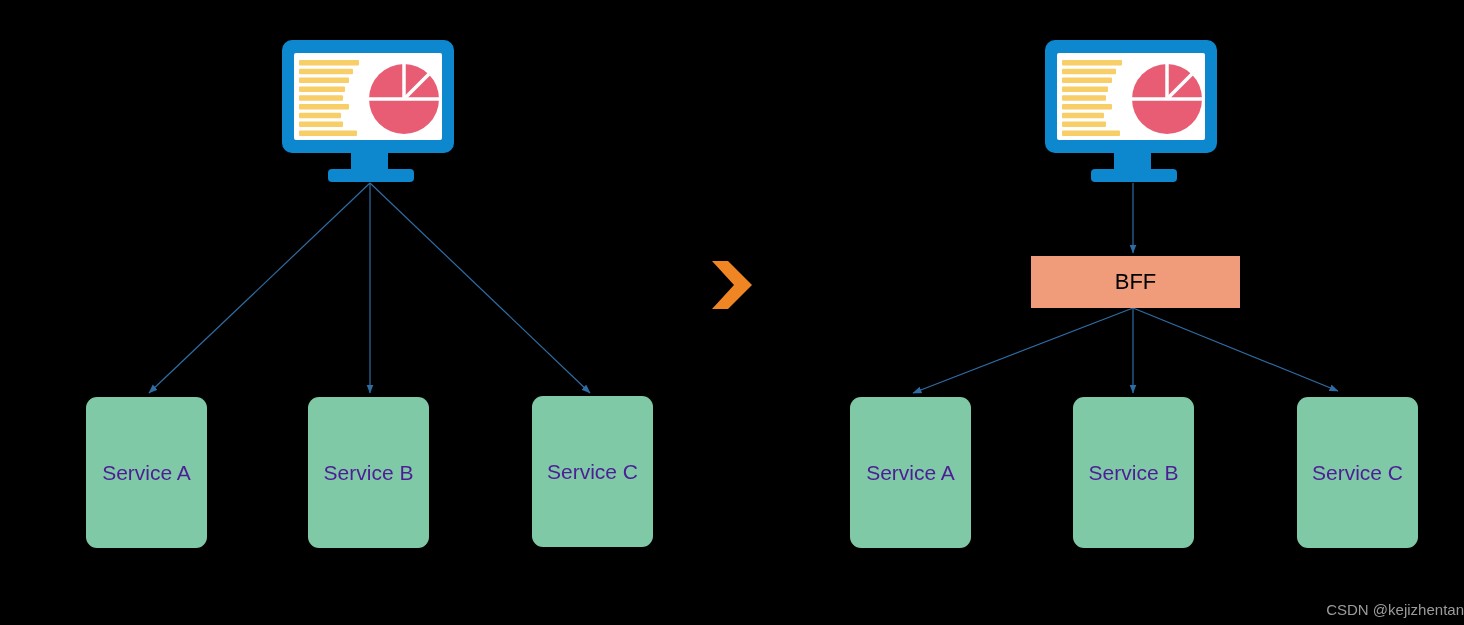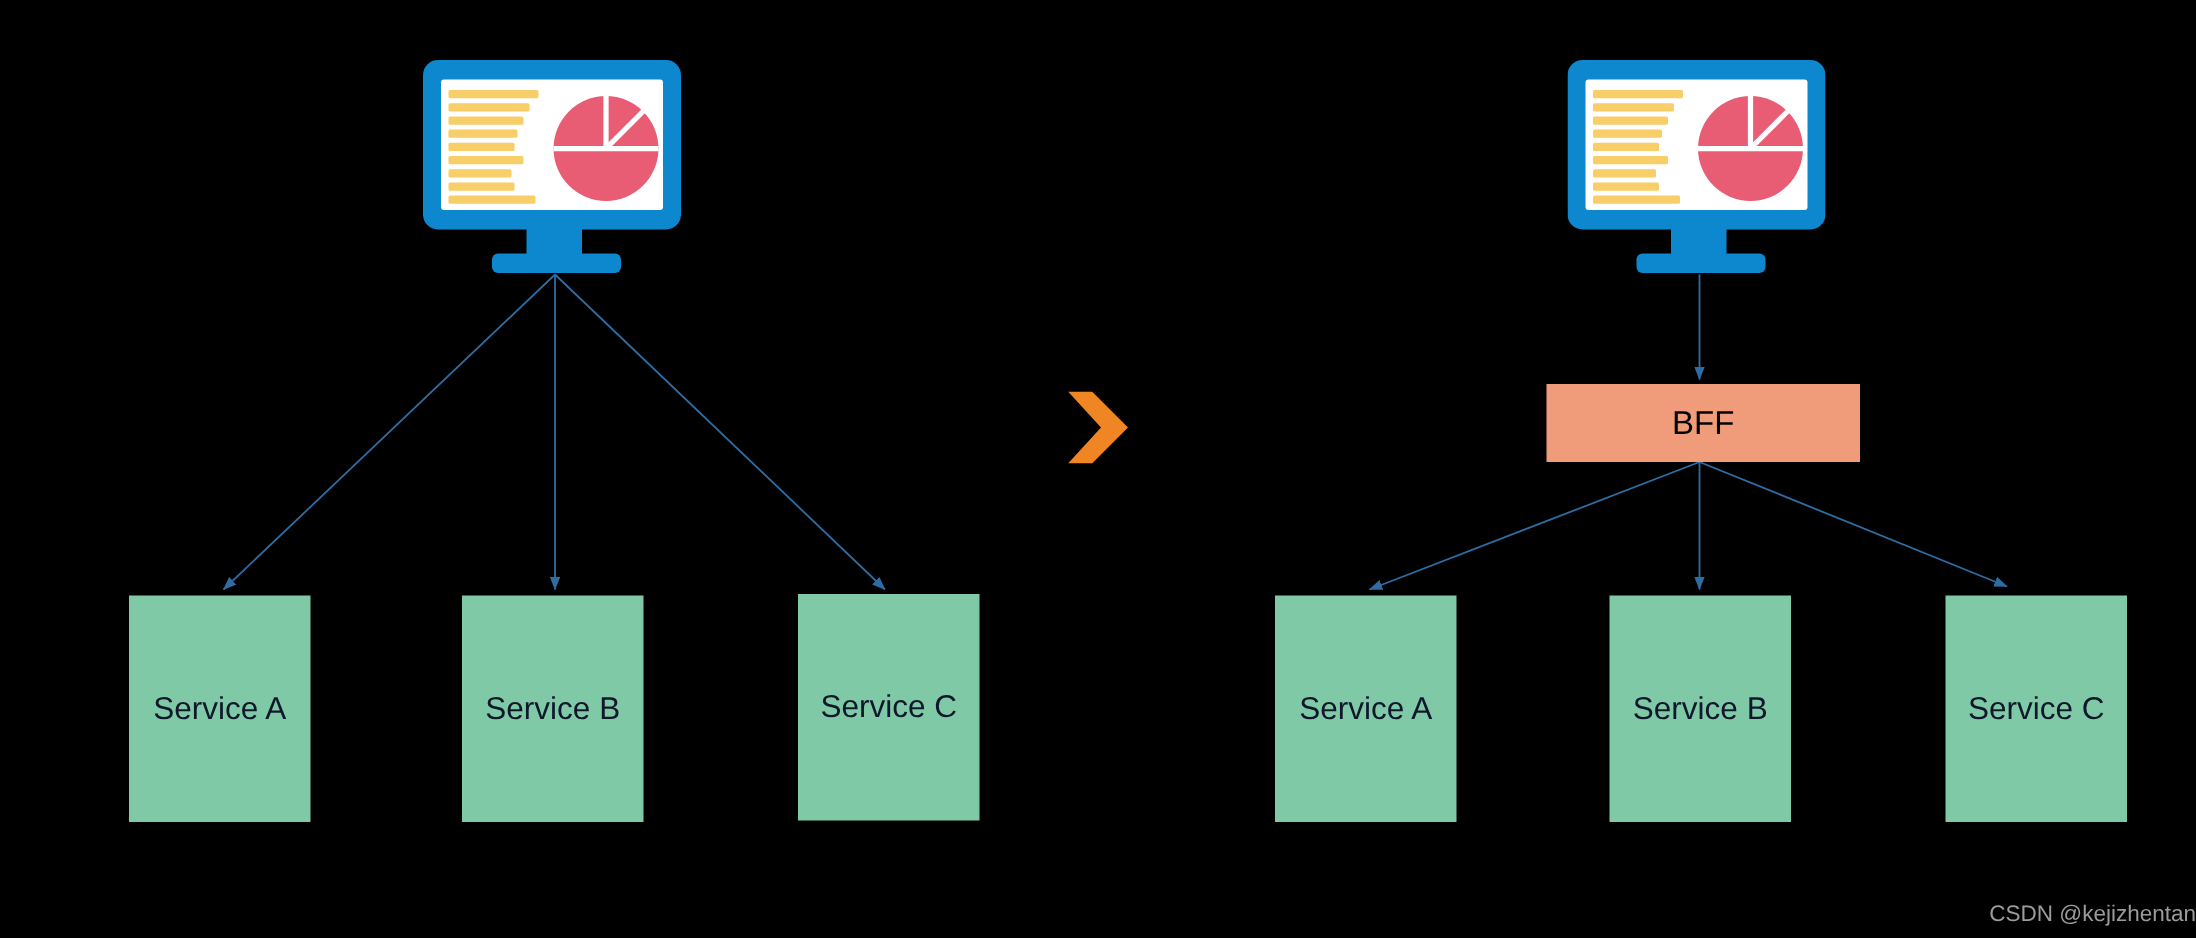--- a/index.html
+++ b/index.html
@@ -24,23 +24,24 @@
     pointer-events: none;
   }
   .service-box {
     position: absolute;
     width: 121px;
     height: 151px;
     background: #7fc9a7;
     display: flex;
     align-items: center;
     justify-content: center;
-    color: #0f172a;
+    color: #4c1d95;
     font-size: 21px;
     white-space: nowrap;
+    border-radius: 11px;
   }
   .bff-box {
     position: absolute;
     left: 1031px;
     top: 256px;
     width: 209px;
     height: 52px;
     background: #f09b79;
     display: flex;
     align-items: center;

